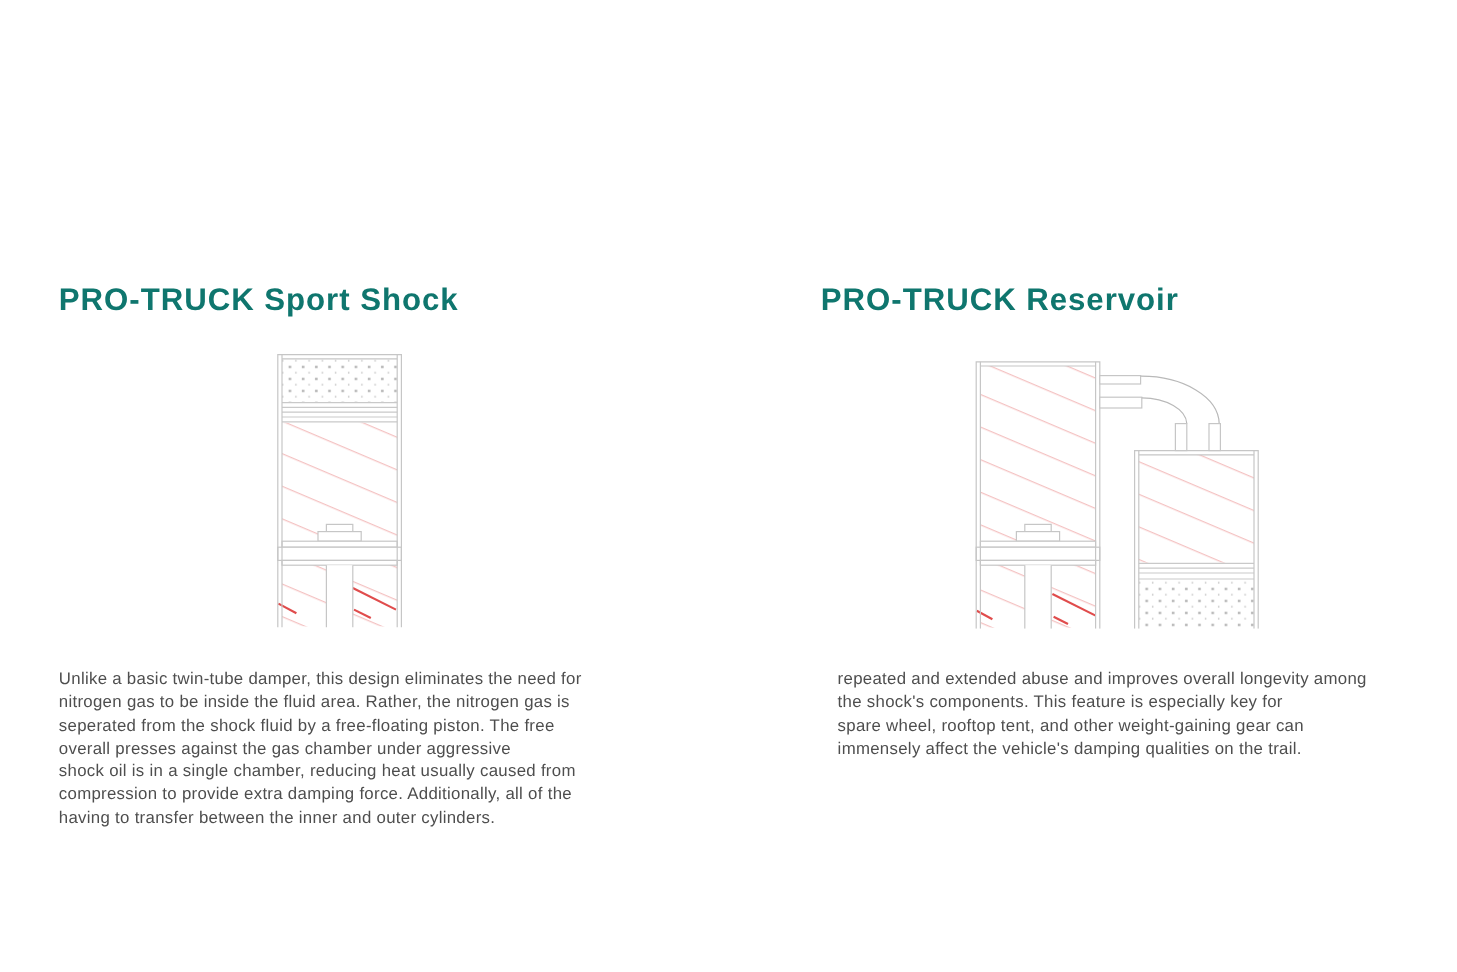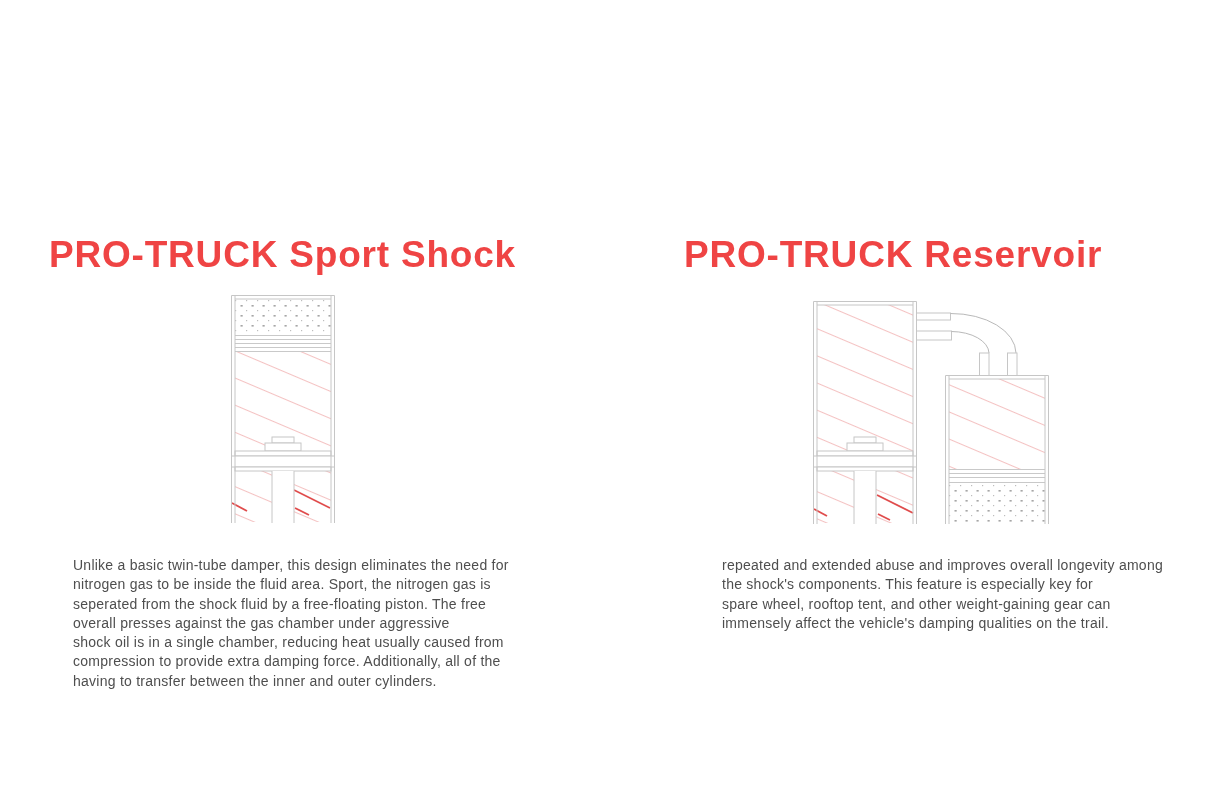--- a/index.html
+++ b/index.html
@@ -10,45 +10,44 @@
   body {
     width: 1214px;
     height: 810px;
     position: relative;
     overflow: hidden;
     font-family: "Liberation Sans", "DejaVu Sans", sans-serif;
   }
   .section-title {
     position: absolute;
     top: 234px;
-    font-size: 37px;
+    font-size: 26px;
     font-weight: 800;
     letter-spacing: 0.8px;
-    color: #ef4444;
+    color: #0f766e;
     white-space: nowrap;
   }
   #title-left { left: 49px; }
   #title-right { left: 684px; }
 
   .diagram {
     position: absolute;
     display: block;
   }
   #diagram-left { left: 228px; top: 293px; }
   #diagram-right { left: 810px; top: 298px; }
 
   .para {
     position: absolute;
     top: 556px;
     font-size: 14px;
     line-height: 19.3px;
     letter-spacing: 0.25px;
     color: #4e4e4e;
     white-space: nowrap;
-    margin-left: 24px;
   }
   #para-left { left: 49px; }
   #para-right { left: 698px; }
 </style>
 </head>
 <body>
 
 <div id="title-left" class="section-title">PRO-TRUCK Sport Shock</div>
 
 <svg id="diagram-left" class="diagram" width="110" height="230" viewBox="0 0 110 230">
@@ -100,21 +99,21 @@
   <g fill="none" stroke="#c6c6c6" stroke-width="1">
     <path d="M3.5 230 L3.5 2.5 L106.5 2.5 L106.5 230"></path>
     <line x1="7" y1="6" x2="103" y2="6"></line>
     <line x1="7" y1="2.5" x2="7" y2="230"></line>
     <line x1="103" y1="2.5" x2="103" y2="230"></line>
   </g>
 </svg>
 
 <div id="para-left" class="para">
   <div>Unlike a basic twin-tube damper, this design eliminates the need for</div>
-  <div>nitrogen gas to be inside the fluid area. Sport, the nitrogen gas is</div>
+  <div>nitrogen gas to be inside the fluid area. Rather, the nitrogen gas is</div>
   <div>seperated from the shock fluid by a free-floating piston. The free</div>
   <div>overall presses against the gas chamber under aggressive</div>
   <div>shock oil is in a single chamber, reducing heat usually caused from</div>
   <div>compression to provide extra damping force. Additionally, all of the</div>
   <div>having to transfer between the inner and outer cylinders.</div>
 </div>
 
 <div id="title-right" class="section-title">PRO-TRUCK Reservoir</div>
 
 <svg id="diagram-right" class="diagram" width="245" height="226" viewBox="0 0 245 226">

